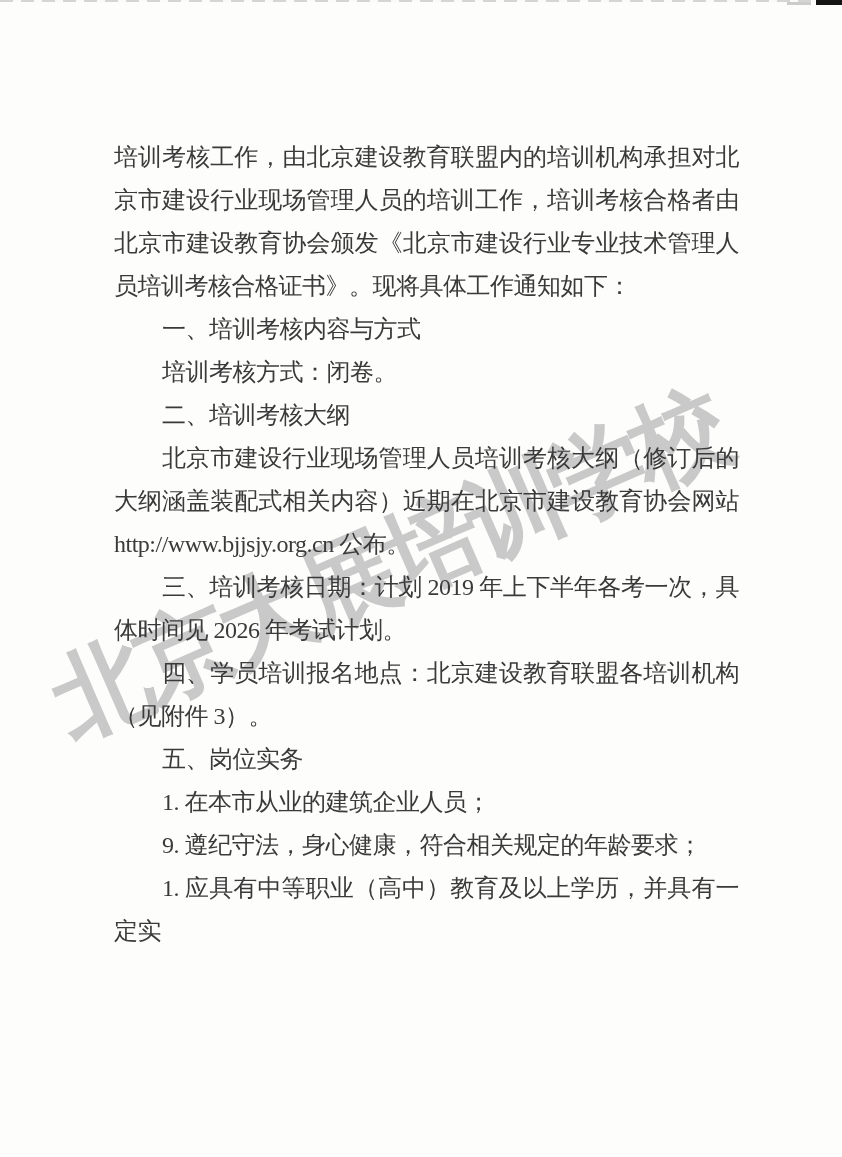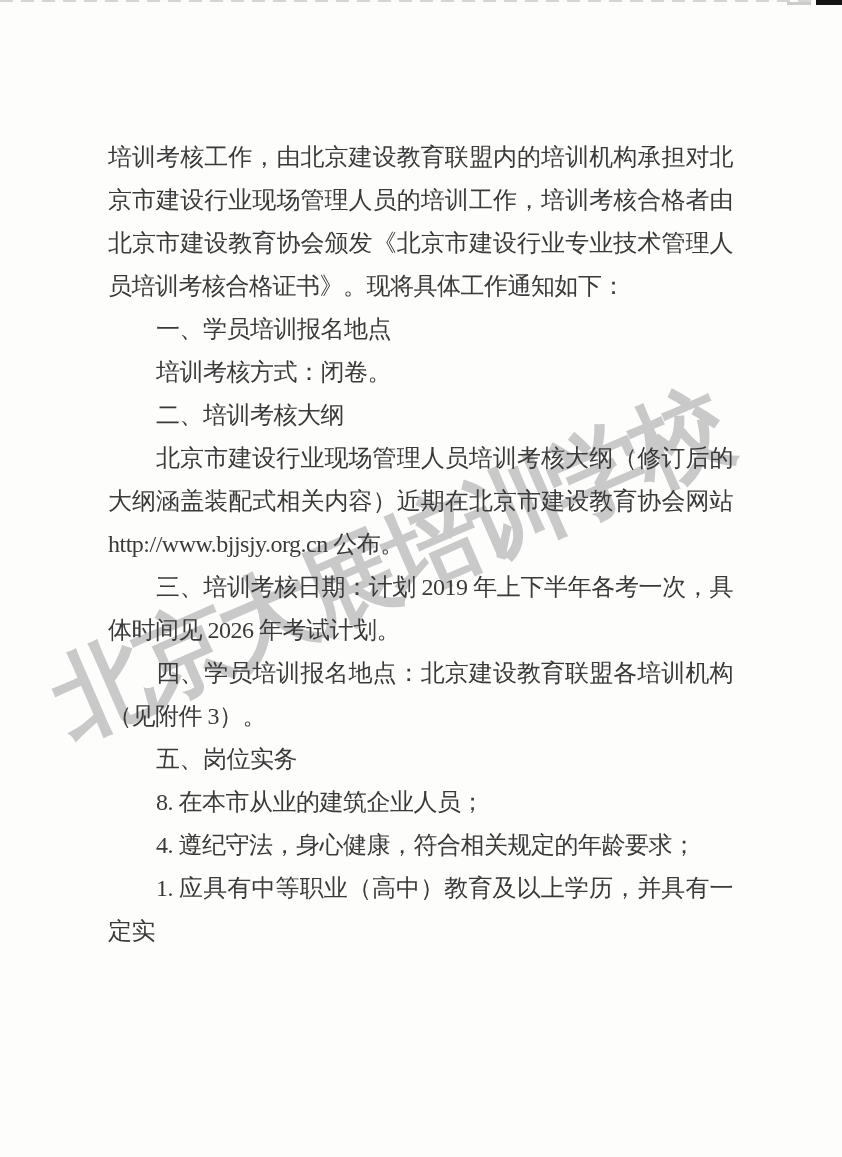--- a/index.html
+++ b/index.html
@@ -48,21 +48,21 @@
     font-weight: 700;
     font-size: 96px;
     letter-spacing: -6px;
     color: #c9c9c9;
     white-space: nowrap;
     z-index: 1;
     user-select: none;
   }
   .content {
     position: absolute;
-    left: 108px;
+    left: 114px;
     top: 136px;
     width: 625px;
     z-index: 2;
     font-size: 24px;
     line-height: 43px;
     letter-spacing: -0.5px;
     color: #3a3a3a;
     text-align: justify;
   }
   .content p {
@@ -78,25 +78,25 @@
 
 <div class="page">
 
   <div class="top-scan-line"></div>
   <div class="corner-mark"></div>
 
   <div class="watermark">北京大展培训学校</div>
 
   <div class="content">
     <p>培训考核工作，由北京建设教育联盟内的培训机构承担对北京市建设行业现场管理人员的培训工作，培训考核合格者由北京市建设教育协会颁发《北京市建设行业专业技术管理人员培训考核合格证书》。现将具体工作通知如下：</p>
-    <p class="indent">一、学员培训报名地点</p>
+    <p class="indent">一、培训考核内容与方式</p>
     <p class="indent">培训考核方式：闭卷。</p>
     <p class="indent">二、培训考核大纲</p>
     <p class="indent">北京市建设行业现场管理人员培训考核大纲（修订后的大纲涵盖装配式相关内容）近期在北京市建设教育协会网站 http://www.bjjsjy.org.cn 公布。</p>
     <p class="indent">三、培训考核日期：计划 2019 年上下半年各考一次，具体时间见 2026 年考试计划。</p>
     <p class="indent">四、学员培训报名地点：北京建设教育联盟各培训机构（见附件 3）。</p>
     <p class="indent">五、岗位实务</p>
-    <p class="indent">8. 在本市从业的建筑企业人员；</p>
-    <p class="indent">4. 遵纪守法，身心健康，符合相关规定的年龄要求；</p>
+    <p class="indent">1. 在本市从业的建筑企业人员；</p>
+    <p class="indent">9. 遵纪守法，身心健康，符合相关规定的年龄要求；</p>
     <p class="indent">1. 应具有中等职业（高中）教育及以上学历，并具有一定实</p>
   </div>
 
 </div>
 
 </body></html>

